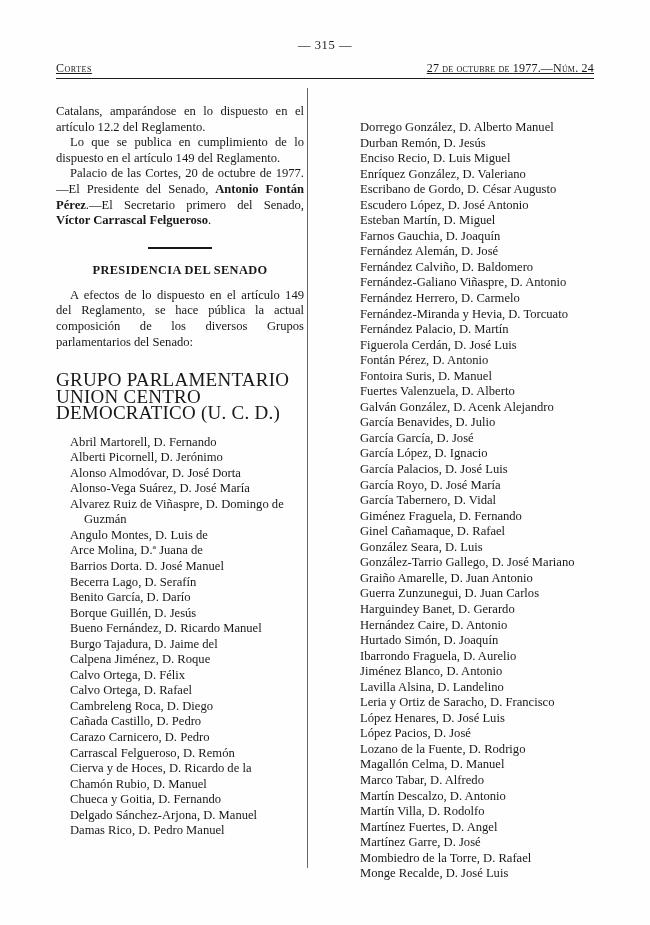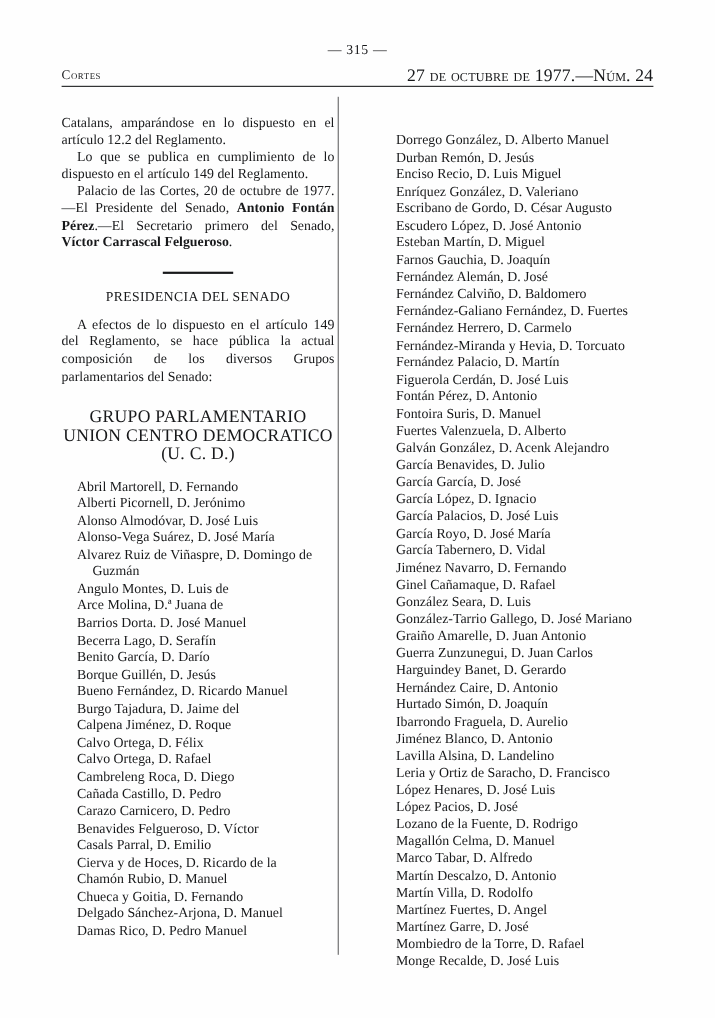--- a/index.html
+++ b/index.html
@@ -32,30 +32,31 @@
     font-size: 12.5px;
     letter-spacing: 0.6px;
   }
   .runhead {
     position: absolute;
     top: 61px;
     left: 56px;
     width: 538px;
     display: flex;
     justify-content: space-between;
-    align-items: flex-start;
+    align-items: flex-end;
     font-size: 11px;
+    text-decoration: underline;
   }
   .runhead .left {
     font-variant: small-caps;
     letter-spacing: 0.5px;
     font-size: 12px;
   }
   .runhead .right {
-    font-size: 16px;
+    font-size: 12px;
     letter-spacing: 0.2px;
   }
   .runhead .right .sc {
     font-variant: small-caps;
   }
   .rule-top {
     position: absolute;
     top: 78px;
     left: 56px;
     width: 538px;
@@ -105,30 +106,30 @@
 
   .rule-short {
     width: 64px;
     height: 2px;
     background: #17181a;
     margin: 18px auto 14px auto;
   }
 
   h2.section {
     font-size: 12.4px;
-    font-weight: normal;
+    font-weight: bold;
     text-align: center;
     letter-spacing: 0.35px;
     margin: 0 0 10px 0;
   }
 
   h3.group {
-    font-size: 16px;
+    font-size: 19px;
     font-weight: normal;
-    text-align: center;
+    text-align: left;
     line-height: 16.5px;
     letter-spacing: 0.25px;
     margin: 22px 0 0 0;
   }
 
   
   ul.names {
     list-style: none;
     margin: 13px 0 0 0;
     padding: 0;
@@ -174,75 +175,74 @@
       <p class="body indent">A efectos de lo dispuesto en el artículo 149 del Reglamento, se hace pública la actual composición de los diversos Grupos parlamentarios del Senado:</p>
 
       <h3 class="group">
         <span class="spread">GRUPO PARLAMENTARIO UNION</span>
         <span class="spread">CENTRO DEMOCRATICO (U. C. D.)</span>
       </h3>
 
       <ul class="names">
         <li>Abril Martorell, D. Fernando</li>
         <li>Alberti Picornell, D. Jerónimo</li>
-        <li>Alonso Almodóvar, D. José Luis</li>
+        <li>Alonso Almodóvar, D. José Dorta</li>
         <li>Alonso-Vega Suárez, D. José María</li>
         <li>Alvarez Ruiz de Viñaspre, D. Domingo de Guzmán</li>
         <li>Angulo Montes, D. Luis de</li>
         <li>Arce Molina, D.ª Juana de</li>
         <li>Barrios Dorta. D. José Manuel</li>
         <li>Becerra Lago, D. Serafín</li>
         <li>Benito García, D. Darío</li>
         <li>Borque Guillén, D. Jesús</li>
         <li>Bueno Fernández, D. Ricardo Manuel</li>
         <li>Burgo Tajadura, D. Jaime del</li>
         <li>Calpena Jiménez, D. Roque</li>
         <li>Calvo Ortega, D. Félix</li>
         <li>Calvo Ortega, D. Rafael</li>
         <li>Cambreleng Roca, D. Diego</li>
         <li>Cañada Castillo, D. Pedro</li>
         <li>Carazo Carnicero, D. Pedro</li>
-        <li>Benavides Felgueroso, D. Víctor</li>
-        <li>Casals Parral, D. Emilio</li>
+        <li>Carrascal Felgueroso, D. Remón</li>
         <li>Cierva y de Hoces, D. Ricardo de la</li>
         <li>Chamón Rubio, D. Manuel</li>
         <li>Chueca y Goitia, D. Fernando</li>
         <li>Delgado Sánchez-Arjona, D. Manuel</li>
         <li>Damas Rico, D. Pedro Manuel</li>
       </ul>
     </div>
 
     <div class="col col-right">
       <ul class="names tight">
         <li>Dorrego González, D. Alberto Manuel</li>
         <li>Durban Remón, D. Jesús</li>
         <li>Enciso Recio, D. Luis Miguel</li>
         <li>Enríquez González, D. Valeriano</li>
         <li>Escribano de Gordo, D. César Augusto</li>
         <li>Escudero López, D. José Antonio</li>
         <li>Esteban Martín, D. Miguel</li>
         <li>Farnos Gauchia, D. Joaquín</li>
         <li>Fernández Alemán, D. José</li>
         <li>Fernández Calviño, D. Baldomero</li>
-        <li>Fernández-Galiano Fernández, D. Fuertes</li>
+        <li>Fernández-Galiano Viñaspre, D. Antonio</li>
         <li>Fernández Herrero, D. Carmelo</li>
         <li>Fernández-Miranda y Hevia, D. Torcuato</li>
         <li>Fernández Palacio, D. Martín</li>
         <li>Figuerola Cerdán, D. José Luis</li>
         <li>Fontán Pérez, D. Antonio</li>
         <li>Fontoira Suris, D. Manuel</li>
         <li>Fuertes Valenzuela, D. Alberto</li>
         <li>Galván González, D. Acenk Alejandro</li>
         <li>García Benavides, D. Julio</li>
         <li>García García, D. José</li>
         <li>García López, D. Ignacio</li>
         <li>García Palacios, D. José Luis</li>
         <li>García Royo, D. José María</li>
         <li>García Tabernero, D. Vidal</li>
-        <li>Jiménez Navarro, D. Fernando</li>
+        <li>Giménez Fraguela, D. Fernando</li>
         <li>Ginel Cañamaque, D. Rafael</li>
         <li>González Seara, D. Luis</li>
         <li>González-Tarrio Gallego, D. José Mariano</li>
         <li>Graiño Amarelle, D. Juan Antonio</li>
         <li>Guerra Zunzunegui, D. Juan Carlos</li>
         <li>Harguindey Banet, D. Gerardo</li>
         <li>Hernández Caire, D. Antonio</li>
         <li>Hurtado Simón, D. Joaquín</li>
         <li>Ibarrondo Fraguela, D. Aurelio</li>
         <li>Jiménez Blanco, D. Antonio</li>

